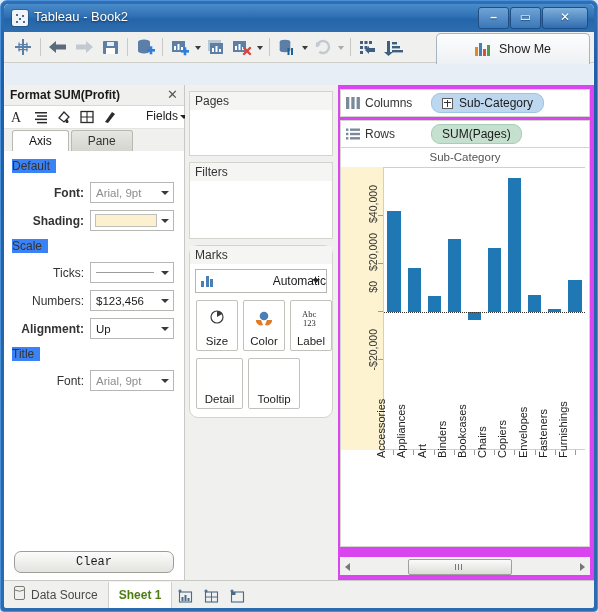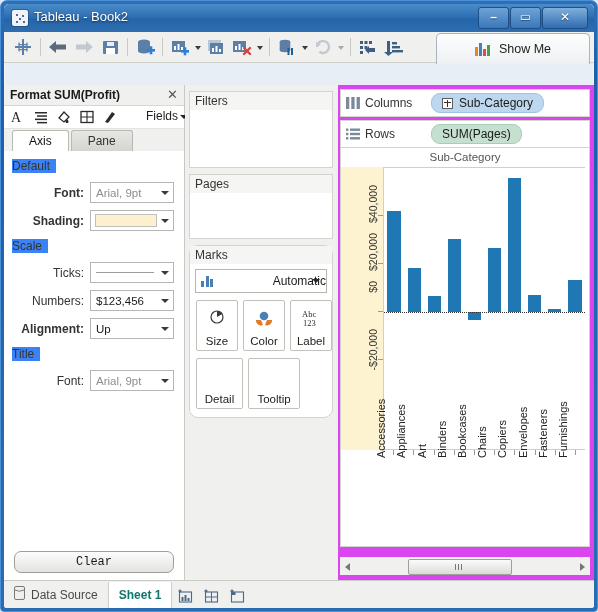--- a/index.html
+++ b/index.html
@@ -280,21 +280,21 @@
   
   .statusbar{
     position:absolute;left:0;right:0;bottom:0;height:27px;background:#f0f0ef;
     border-top:1px solid #c8c8c4;display:flex;align-items:center;
   }
   .sb-item{
     height:26px;display:flex;align-items:center;padding:0 10px;
     font-size:12px;color:#4a4a4a;cursor:default;border-right:1px solid #cfcfca;
     gap:6px;
   }
-  .sb-item.active{background:#fff;color:#0f766e;font-weight:bold;}
+  .sb-item.active{background:#fff;color:#4d7c0f;font-weight:bold;}
   .sb-ic{width:16px;height:16px;position:relative;cursor:default;margin:0 5px;}
 </style>
 </head>
 <body>
 
 <div class="win">
  <div class="win-inner">
 
   <div class="titlebar">
     <div class="tb-appicon"></div>
@@ -546,25 +546,25 @@
                 <span class="arr"></span>
               </div>
             </div>
           </div>
       <div class="clear-wrap">
         <button class="clear-btn">Clear</button>
       </div>
     </div>
 
     <div class="cards">
+      <div class="card pages">
+        <div class="card-title">Pages</div>
+      </div>
       <div class="card filters">
         <div class="card-title">Filters</div>
-      </div>
-      <div class="card pages">
-        <div class="card-title">Pages</div>
       </div>
       <div class="card marks">
         <div class="card-title">Marks</div>
         <div class="marks-dd">
           <span class="bar-ic">
             <i style="left:0;height:6px;"></i>
                 <i style="left:4.5px;height:11px;"></i>
                 <i style="left:9px;height:8px;"></i>
           </span>
           <span class="txt">Automatic</span>

